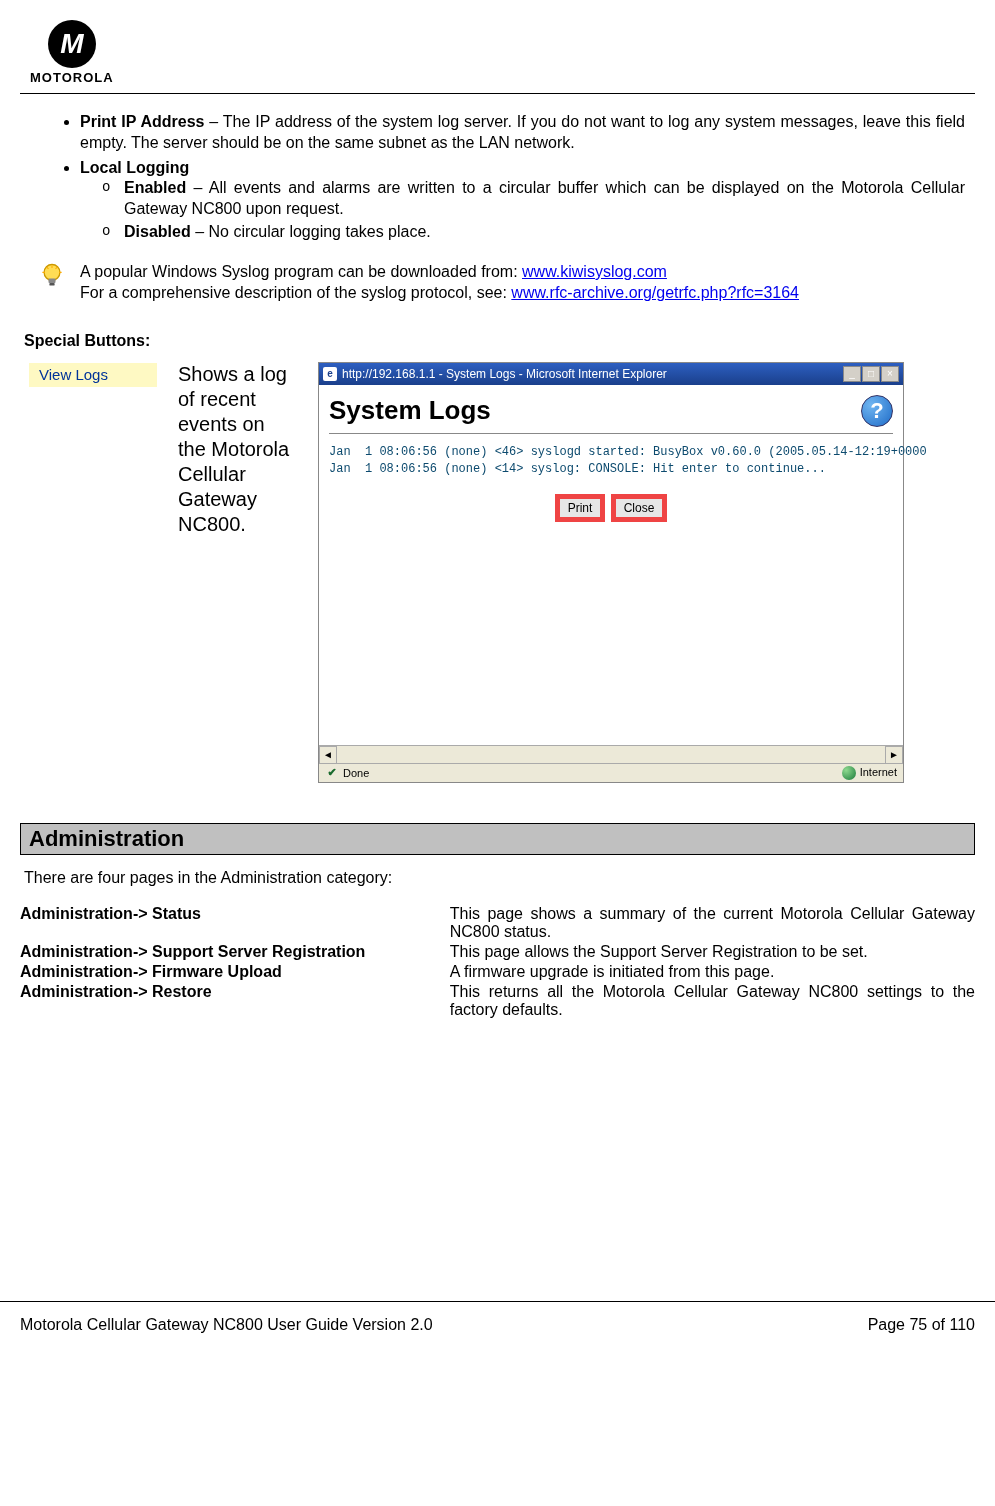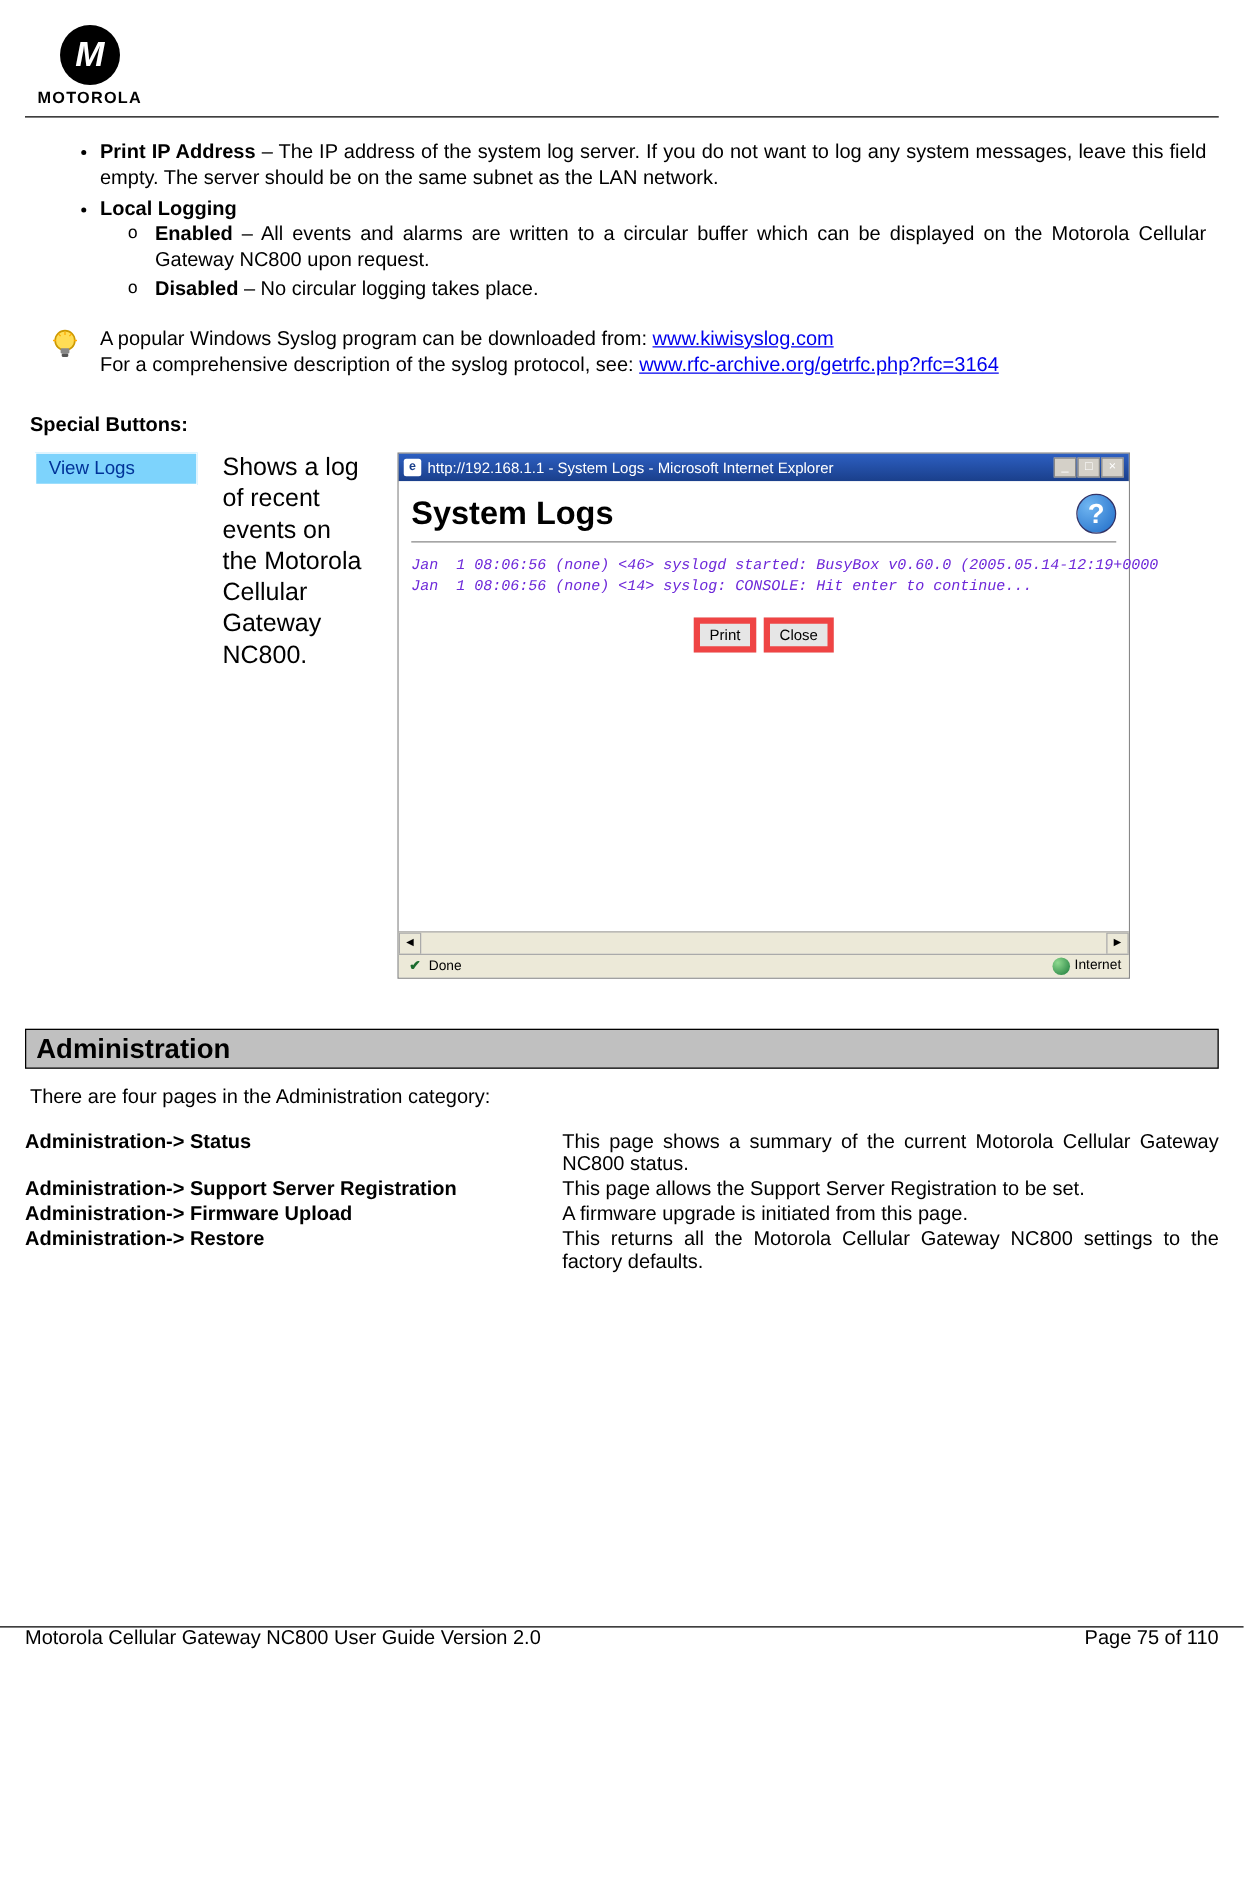--- a/index.html
+++ b/index.html
@@ -101,21 +101,21 @@
       font-size: 16px;
       margin: 10px 0 12px 4px;
     }
     .special-row {
       display: flex;
       align-items: flex-start;
       gap: 20px;
       margin-left: 8px;
     }
     .view-logs-btn {
-      background: #7dd3fc;
+      background: #fef9c3;
       color: #003399;
       font-family: Arial, sans-serif;
       font-size: 15px;
       padding: 6px 10px;
       border: 1px solid #fff;
       flex-shrink: 0;
       width: 130px;
       height: 26px;
       display: flex;
       align-items: center;
@@ -176,24 +176,23 @@
       width: 32px; height: 32px; border-radius: 50%;
       background: radial-gradient(circle at 30% 30%, #6fb5f1, #1e6bc7);
       color: #fff; font-weight: bold; font-size: 22px;
       display: flex; align-items: center; justify-content: center;
       border: 1px solid #336;
     }
     .sys-hr { border: none; border-top: 1px solid #888; margin: 6px 0 10px 0; }
     .sys-log-pre {
       font-family: "Courier New", monospace;
       font-size: 12px;
-      color: #6d28d9;
+      color: #0c4a6e;
       white-space: pre;
       line-height: 1.4;
-      font-style: italic;
     }
     .sys-btns {
       text-align: center;
       margin-top: 16px;
     }
     .sys-btn {
       background: #e6e6e6;
       border: 5px solid #ef4444;
       padding: 2px 8px;
       font-size: 12px;
@@ -260,21 +259,21 @@
     }
     .admin-cell-right {
       display: table-cell;
       vertical-align: top;
       text-align: justify;
       padding-bottom: 2px;
     }
     .footer {
       border-top: 1px solid #000;
       margin-top: 280px;
-      padding: 0 20px 20px 20px;
+      padding: 14px 20px 20px 20px;
       display: flex;
       justify-content: space-between;
       font-size: 16px;
     }
   </style>
 </head>
 <body>
 
 <div class="page">
   <div class="header">

